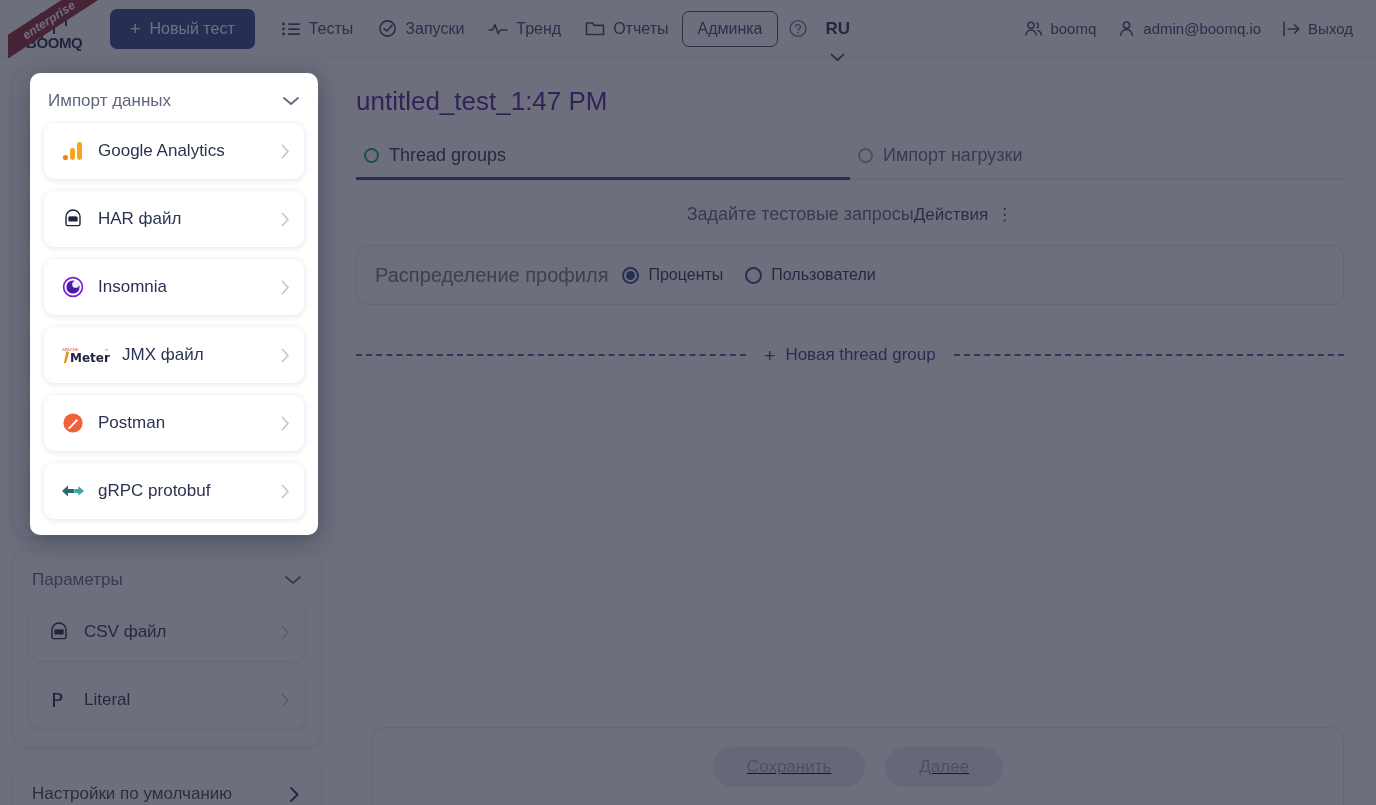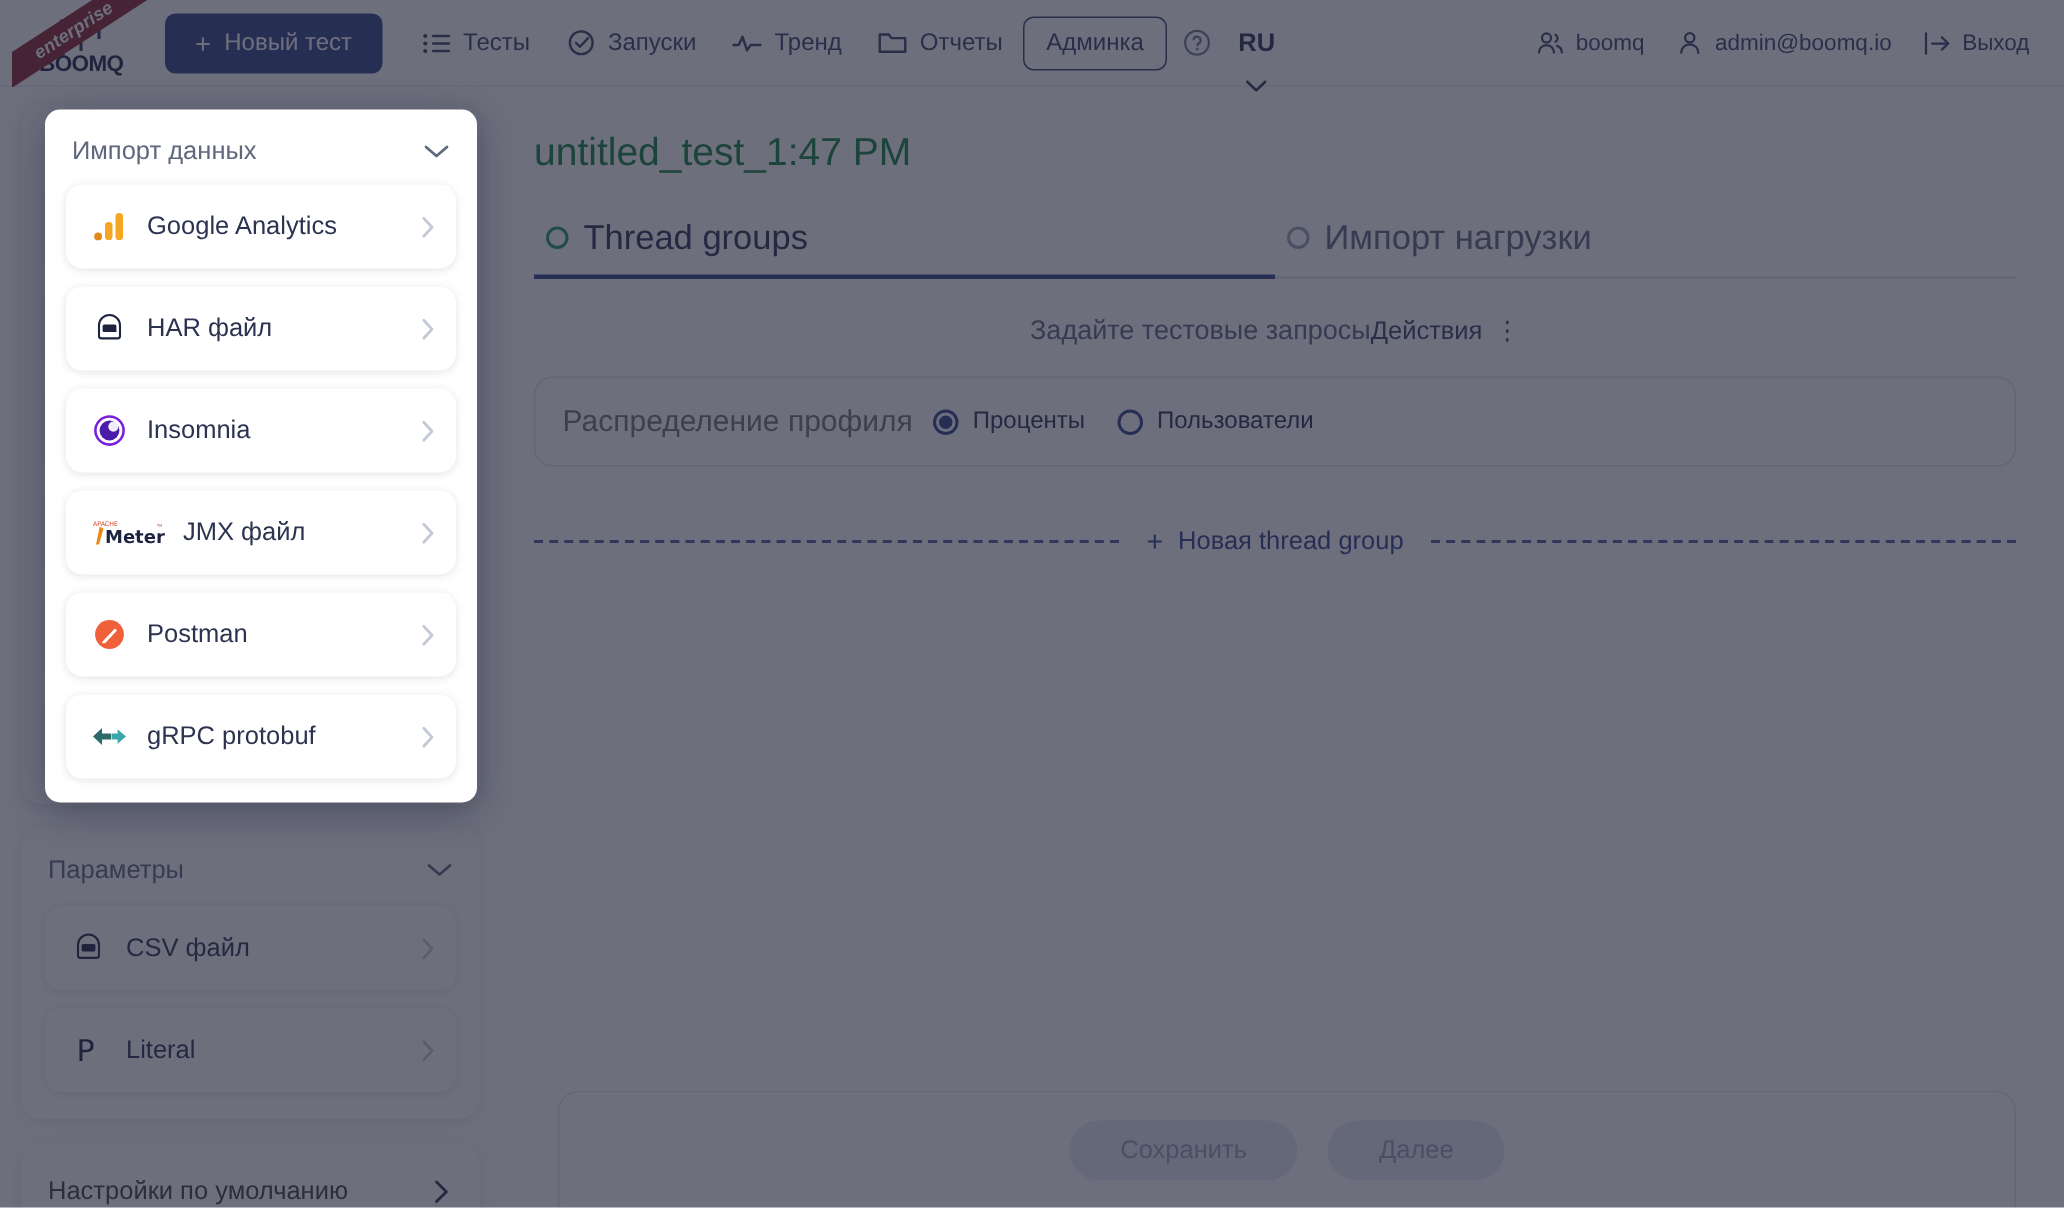--- a/index.html
+++ b/index.html
@@ -225,36 +225,36 @@
   
   .main {
     position: absolute;
     left: 340px;
     right: 16px;
     top: 70px;
     bottom: 0;
   }
   .page-title {
     font-size: 26px;
-    color: #15803d;
+    color: #4c1d95;
     padding: 16px 16px 0 16px;
     font-weight: 400;
   }
   .tabs {
     display: flex;
     margin: 22px 16px 0 16px;
     border-bottom: 2px solid #e6e9f0;
   }
   .tab {
     flex: 1 1 50%;
     display: flex;
     align-items: center;
     gap: 10px;
     padding: 6px 0 12px 8px;
-    font-size: 23px;
+    font-size: 18px;
     color: #5f677e;
     cursor: pointer;
     position: relative;
   }
   .tab.active { color: #2b3350; }
   .tab.active::after {
     content: "";
     position: absolute;
     left: 0; right: 0; bottom: -2px;
     height: 3px;
@@ -346,20 +346,21 @@
     height: 78px;
     border-top: 1px solid #e2e6ef;
     border-left: 1px solid #e2e6ef;
     border-right: 1px solid #e2e6ef;
     border-radius: 14px 14px 0 0;
     display: flex;
     align-items: center;
     justify-content: center;
     gap: 20px;
     background: #ffffff;
+    text-decoration: underline;
   }
   .pill {
     height: 40px;
     padding: 0 34px;
     border-radius: 22px;
     border: none;
     font-size: 17px;
     background: #e7eaf1;
     color: #9aa2b5;
     cursor: pointer;

